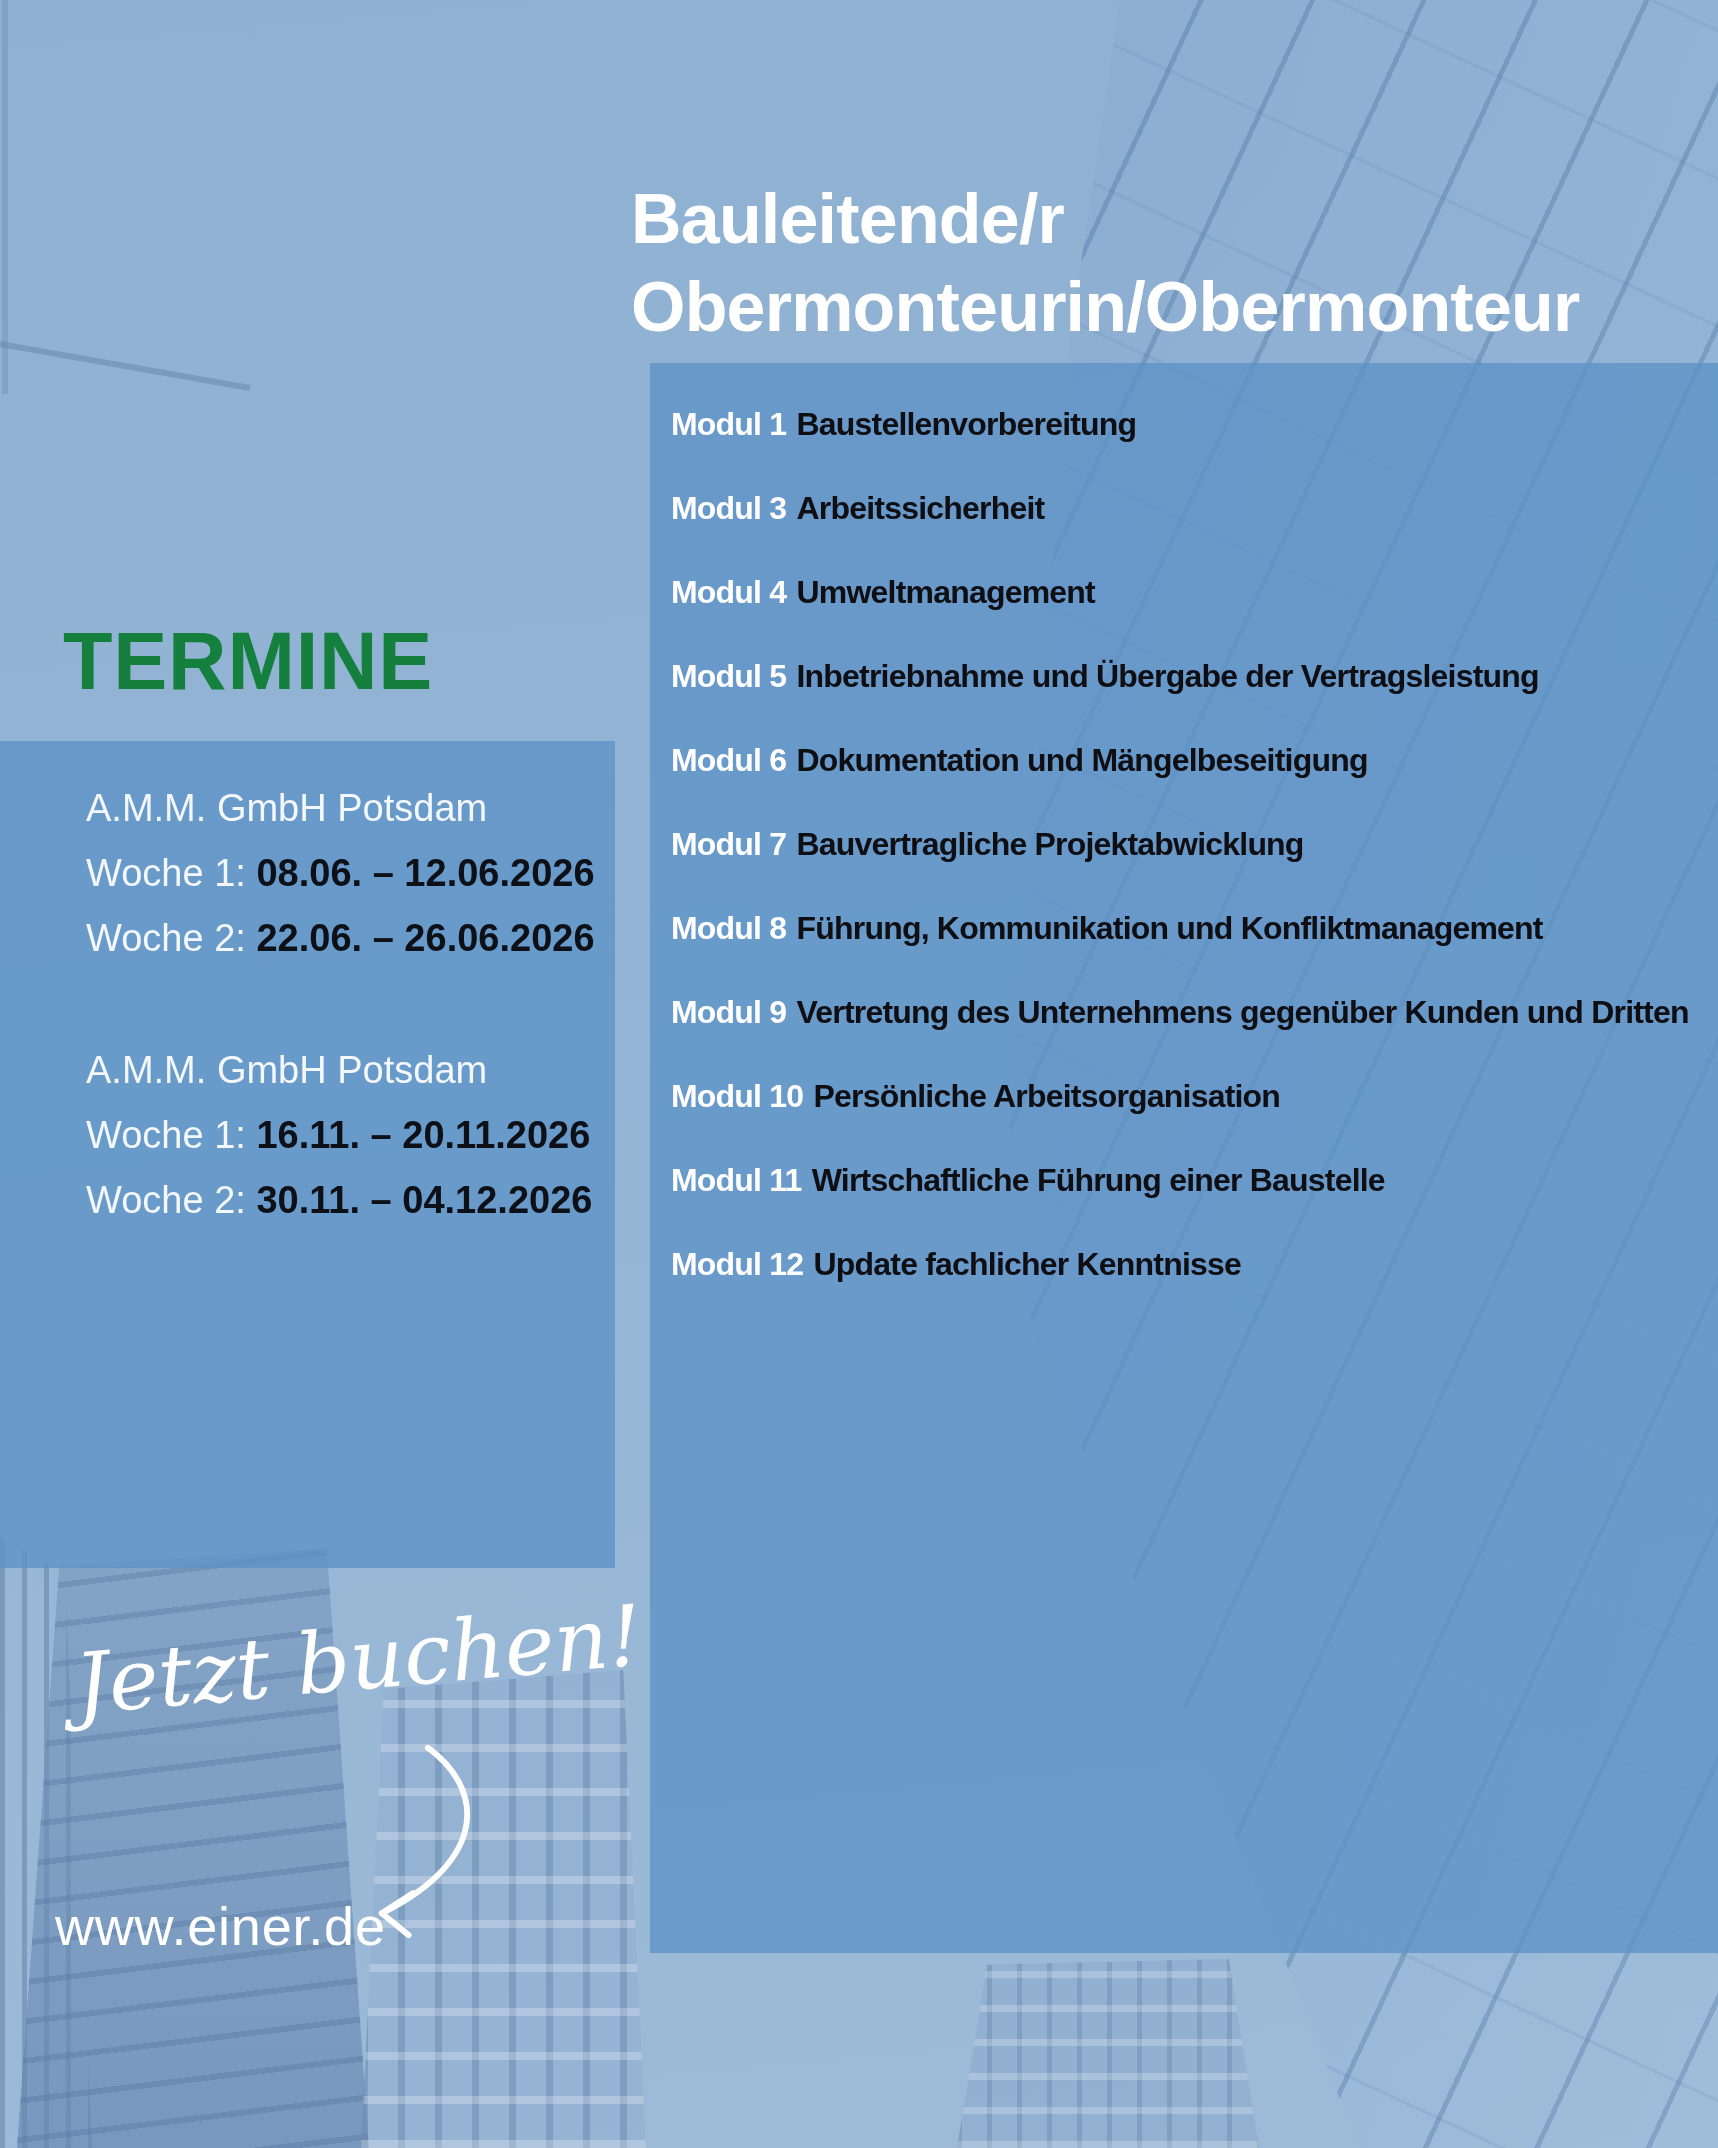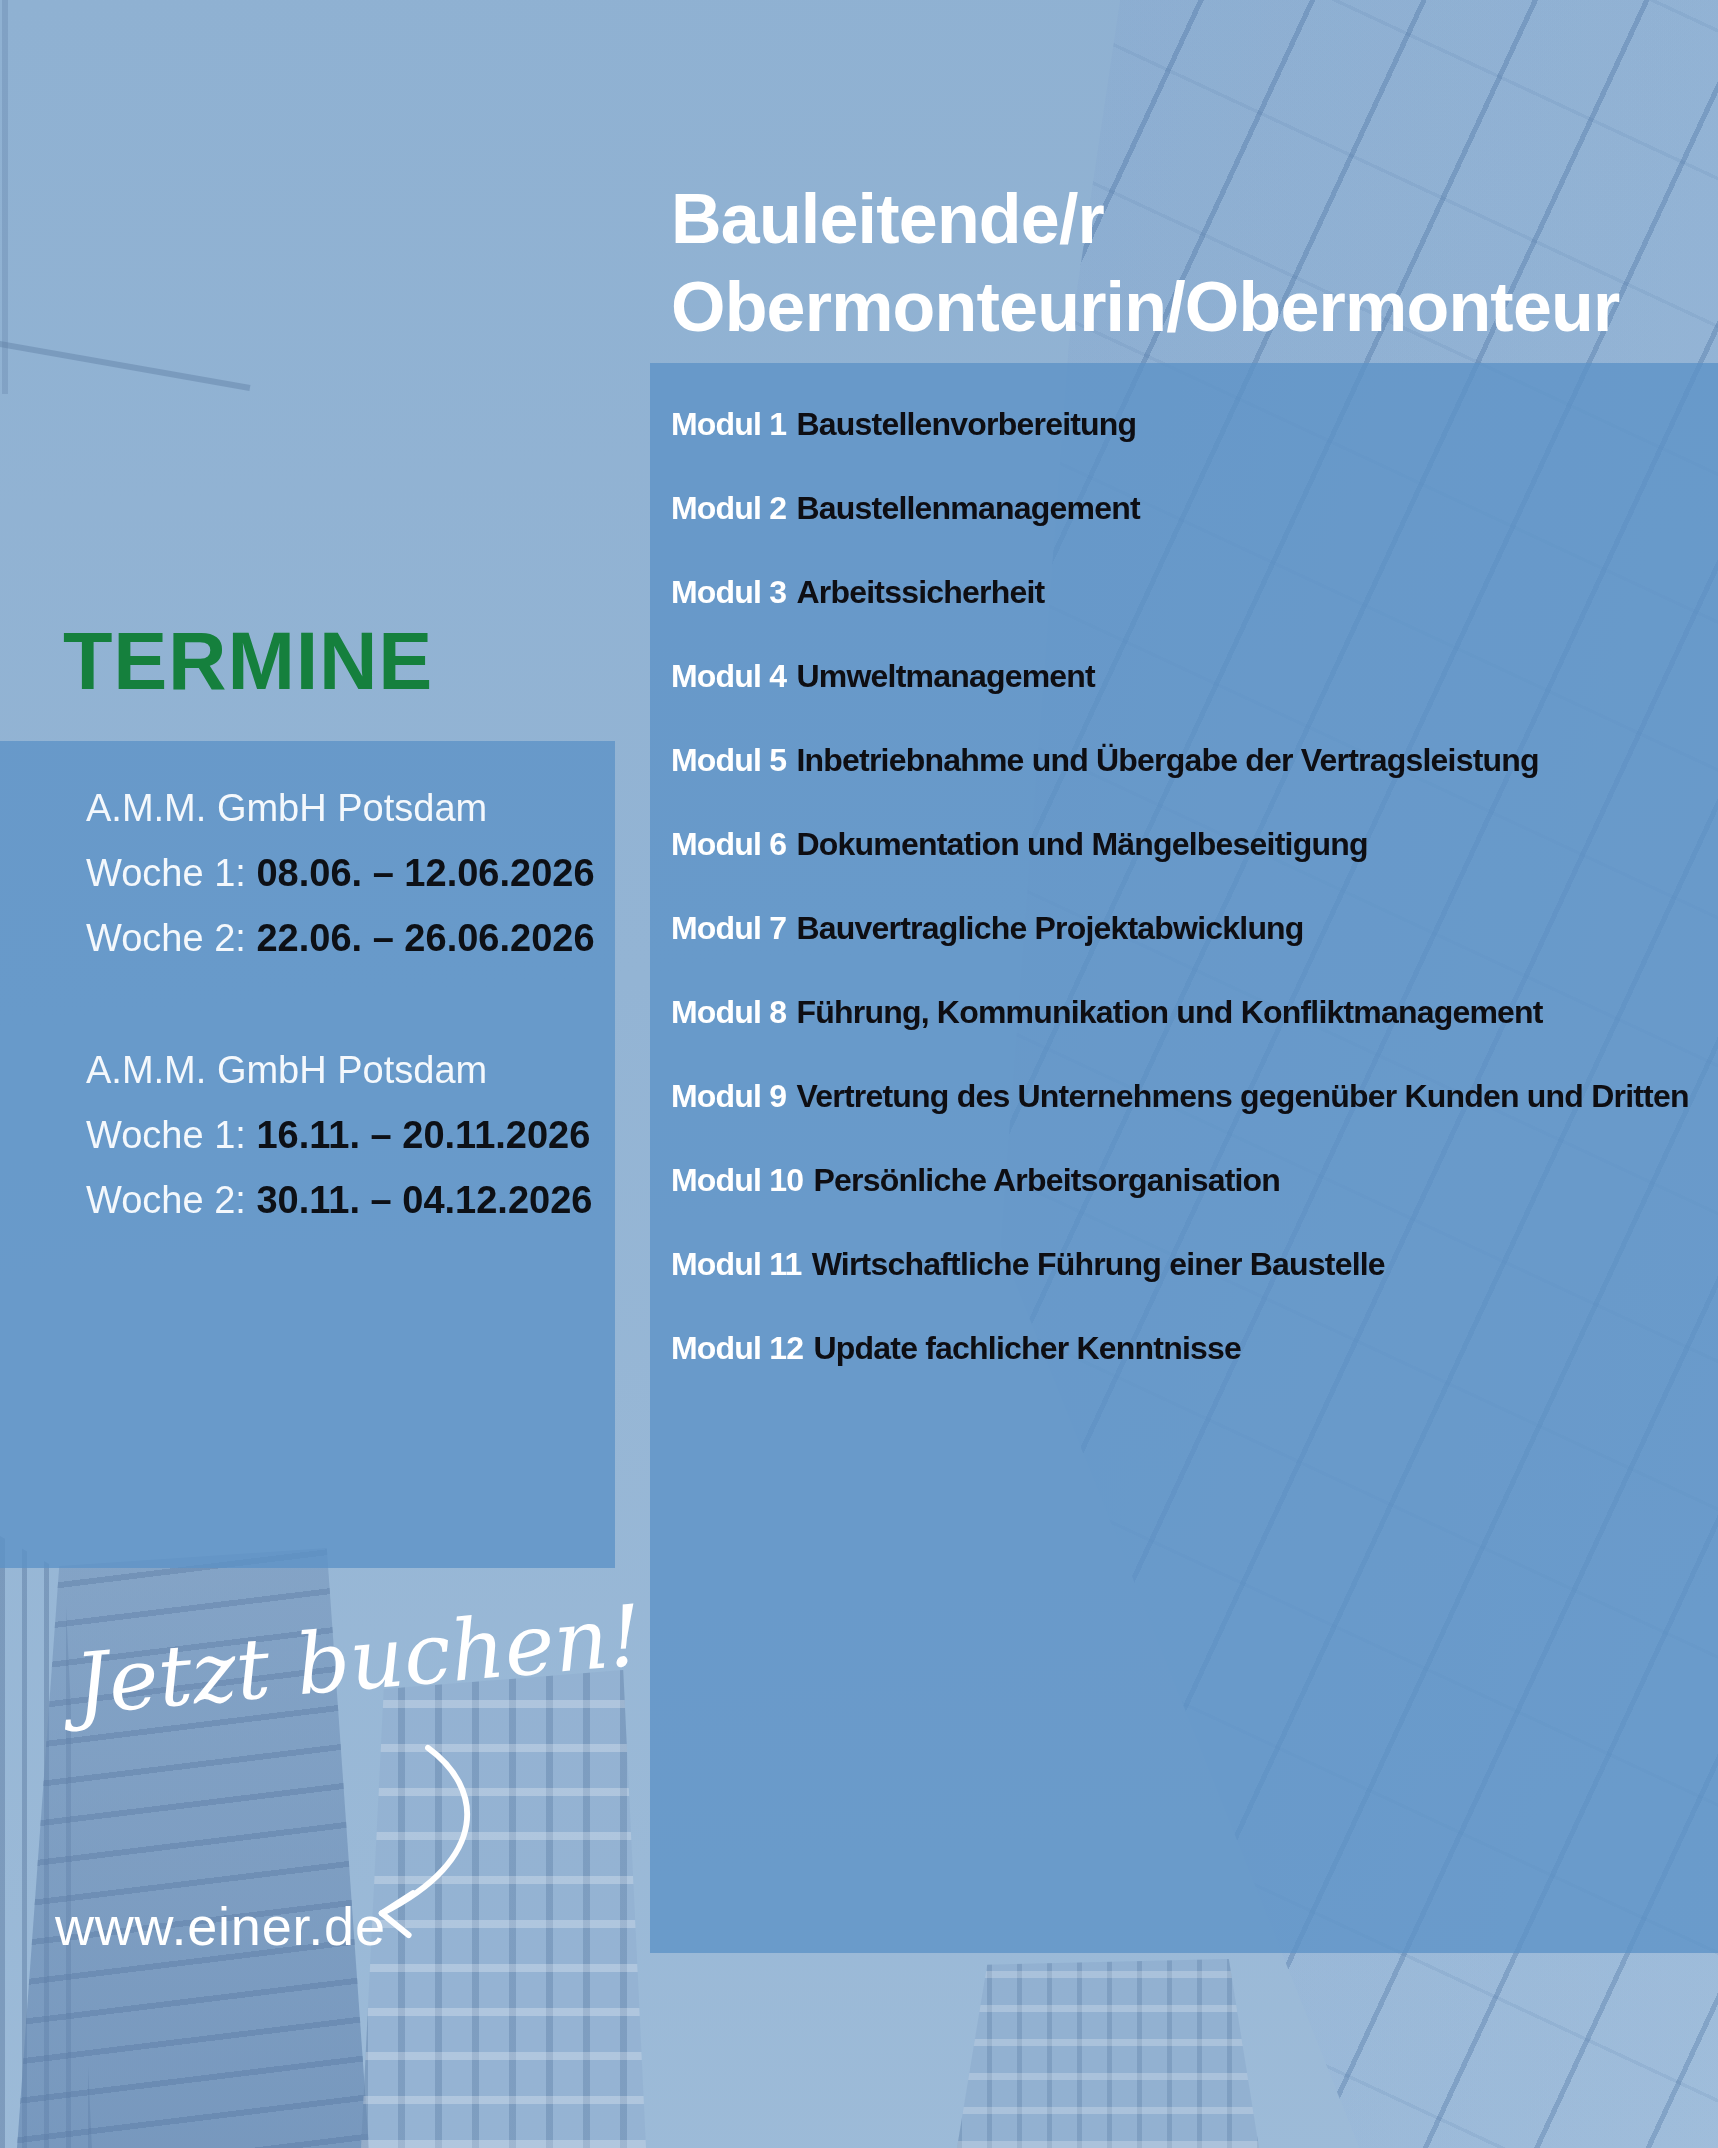--- a/index.html
+++ b/index.html
@@ -60,21 +60,21 @@
   .dates-box{
     position:absolute;left:0;top:741px;width:615px;height:827px;
     background:rgba(92,146,199,0.78);
   }
   .modules-panel{
     position:absolute;left:650px;top:363px;width:1068px;height:1590px;
     background:rgba(92,146,199,0.78);
   }
   
   .title{
-    position:absolute;left:671px;top:175px;width:1045px;
+    position:absolute;left:631px;top:175px;width:1045px;
     font-size:70px;font-weight:800;letter-spacing:-0.8px;line-height:88px;color:#ffffff;
   }
   .termine-heading{
     position:absolute;left:63px;top:619px;
     font-size:81px;font-weight:700;letter-spacing:0.8px;line-height:84px;color:#15803d;
   }
   .dates-content{
     position:absolute;left:70px;top:776px;width:537px;
     font-size:38px;line-height:65px;color:#f4f8fc;margin-left:16px;
   }
@@ -131,21 +131,20 @@
   </div>
   <div class="tblock">
     <div class="tloc">A.M.M. GmbH Potsdam</div>
     <div class="tweek"><span class="wlabel">Woche 1:</span><span class="wdates">16.11. – 20.11.2026</span></div>
     <div class="tweek"><span class="wlabel">Woche 2:</span><span class="wdates">30.11. – 04.12.2026</span></div>
   </div>
 </div>
 
 <div class="modules-list">
   <div class="module"><span class="mlabel">Modul 1</span><span class="mname">Baustellenvorbereitung</span></div>
-  <div class="module"><span class="mlabel">Modul 2</span><span class="mname">Baustellenmanagement</span></div>
   <div class="module"><span class="mlabel">Modul 3</span><span class="mname">Arbeitssicherheit</span></div>
   <div class="module"><span class="mlabel">Modul 4</span><span class="mname">Umweltmanagement</span></div>
   <div class="module"><span class="mlabel">Modul 5</span><span class="mname">Inbetriebnahme und Übergabe der Vertragsleistung</span></div>
   <div class="module"><span class="mlabel">Modul 6</span><span class="mname">Dokumentation und Mängelbeseitigung</span></div>
   <div class="module"><span class="mlabel">Modul 7</span><span class="mname">Bauvertragliche Projektabwicklung</span></div>
   <div class="module"><span class="mlabel">Modul 8</span><span class="mname">Führung, Kommunikation und Konfliktmanagement</span></div>
   <div class="module"><span class="mlabel">Modul 9</span><span class="mname">Vertretung des Unternehmens gegenüber Kunden und Dritten</span></div>
   <div class="module"><span class="mlabel">Modul 10</span><span class="mname">Persönliche Arbeitsorganisation</span></div>
   <div class="module"><span class="mlabel">Modul 11</span><span class="mname">Wirtschaftliche Führung einer Baustelle</span></div>
   <div class="module"><span class="mlabel">Modul 12</span><span class="mname">Update fachlicher Kenntnisse</span></div>

